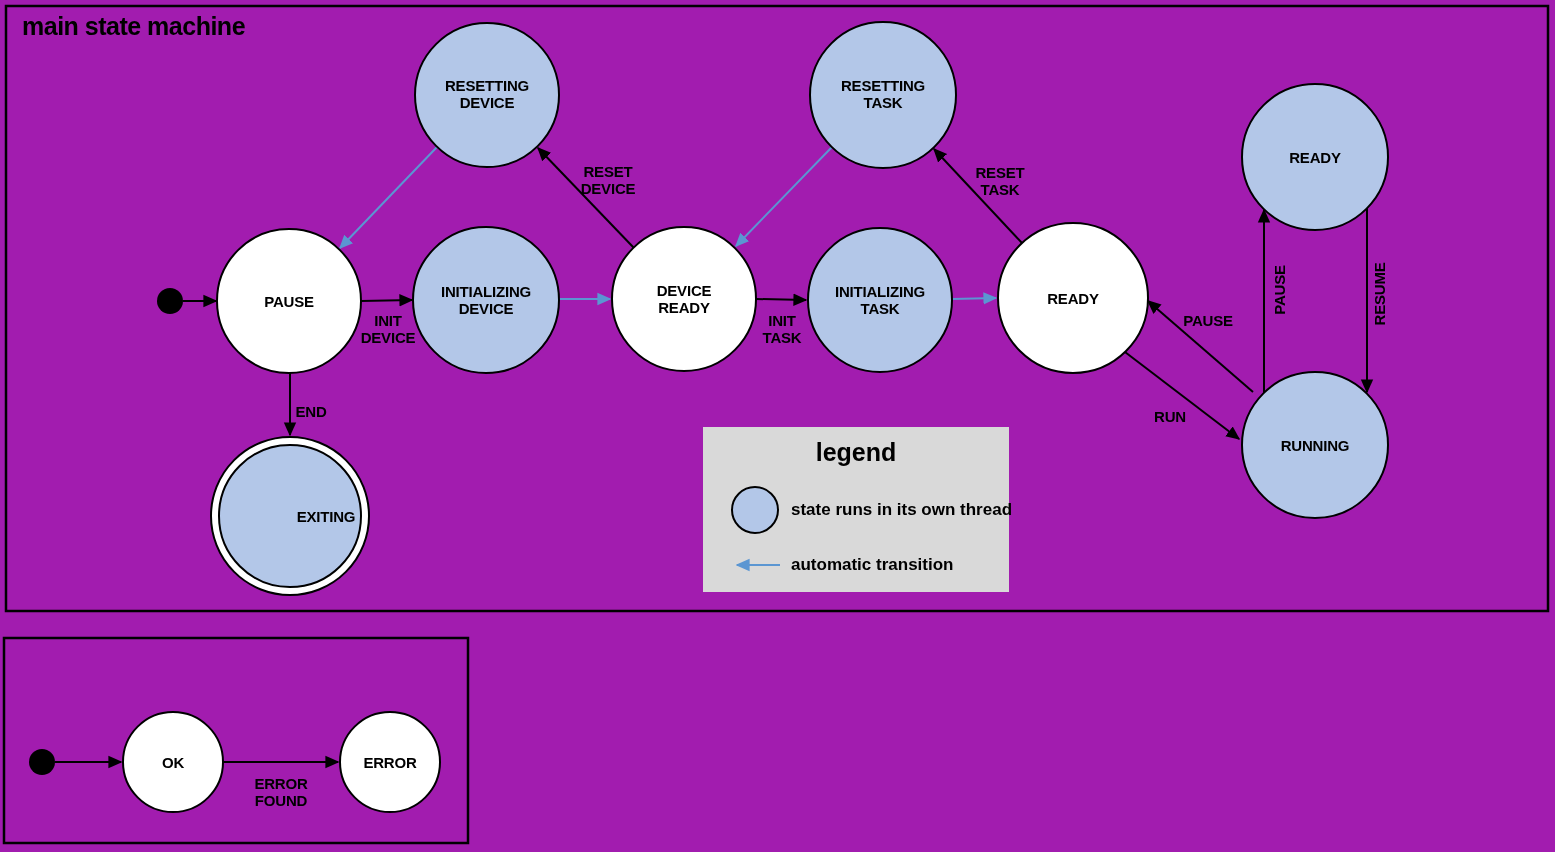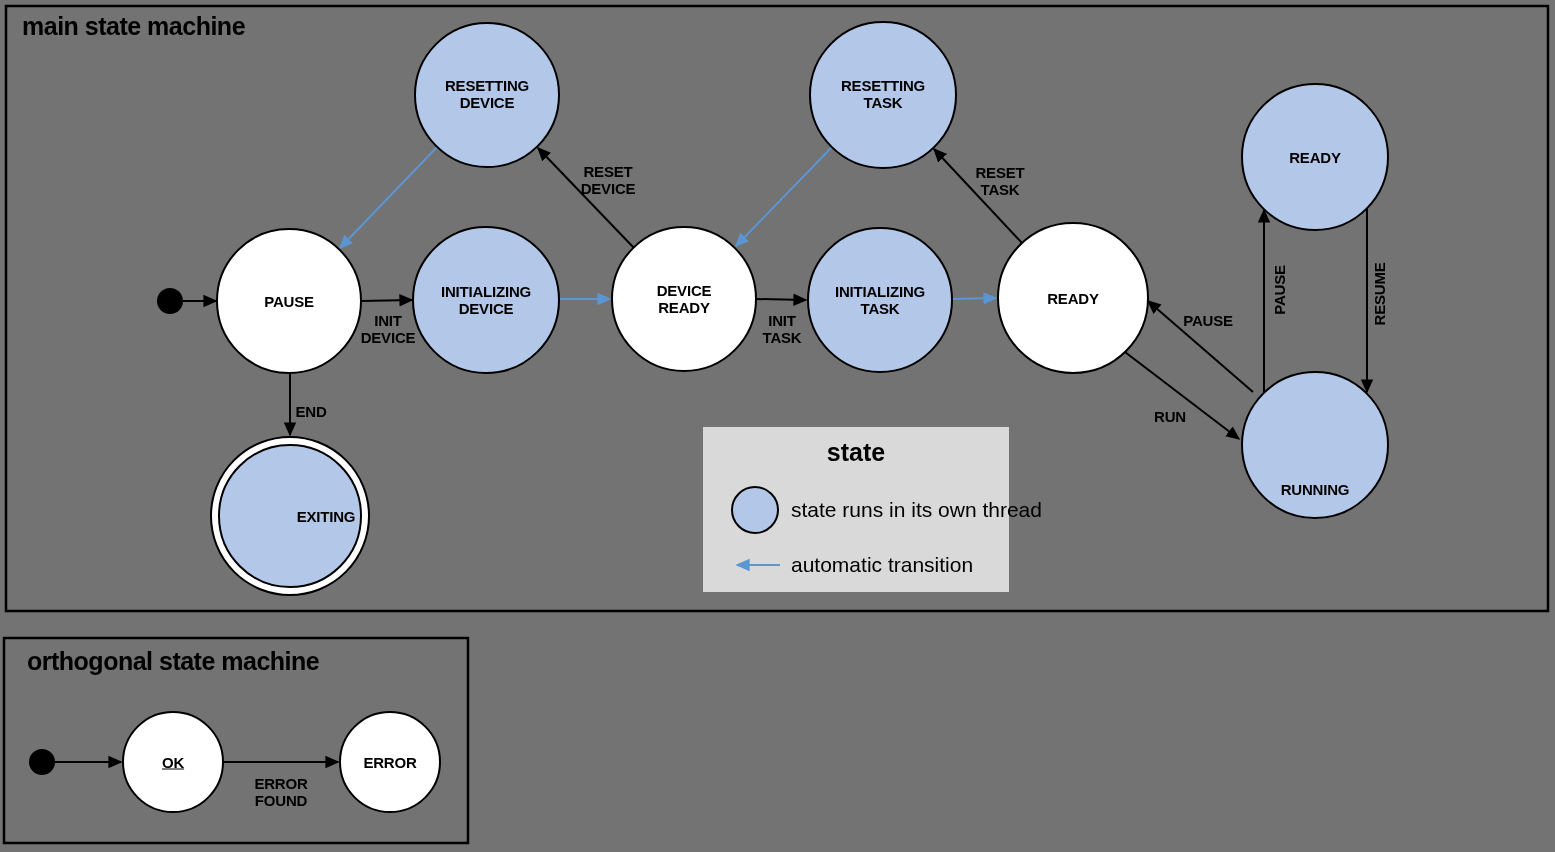--- a/index.html
+++ b/index.html
@@ -1,25 +1,25 @@
 <!DOCTYPE html>
 <html><head>
 <meta charset="utf-8">
 <style>
   html,body{margin:0;padding:0;background:#fff;}
-  .canvas{position:relative;width:1555px;height:852px;background:#737373;overflow:hidden;
+  .canvas{position:relative;width:1555px;height:852px;background:#a21caf;overflow:hidden;
           font-family:"Liberation Sans","DejaVu Sans",sans-serif;color:#000;}
   .canvas svg{position:absolute;left:0;top:0;}
   .lbl{position:absolute;transform:translate(-50%,-50%);font-size:15px;line-height:17px;
        font-weight:bold;text-align:center;white-space:pre-line;letter-spacing:-0.2px;}
   .edge-lbl{font-weight:bold;}
   .rot{transform:translate(-50%,-50%) rotate(-90deg);}
   .box-title{position:absolute;font-size:25px;font-weight:bold;letter-spacing:-0.5px;white-space:nowrap;}
   .legend-title{position:absolute;transform:translateX(-50%);font-size:25px;font-weight:bold;white-space:nowrap;}
-  .legend-item{position:absolute;transform:translateY(-50%);font-size:21px;font-weight:normal;white-space:nowrap;}
+  .legend-item{position:absolute;transform:translateY(-50%);font-size:17px;font-weight:bold;white-space:nowrap;}
 </style>
 </head>
 <body>
 
 <div class="canvas">
 
   <svg width="1555" height="852" viewBox="0 0 1555 852">
     <defs>
       <marker id="ab" viewBox="0 0 10 10" refX="9" refY="5" markerWidth="14" markerHeight="14" markerUnits="userSpaceOnUse" orient="auto">
         <path d="M0,0.6 L10,5 L0,9.4 Z" fill="#000"></path>
@@ -69,54 +69,53 @@
     <circle cx="290" cy="516" r="79" fill="#fff" stroke="#000" stroke-width="2"></circle>
     <circle cx="290" cy="516" r="71" fill="#b3c7e8" stroke="#000" stroke-width="2"></circle>
 
     <circle cx="173" cy="762" r="50" fill="#fff" stroke="#000" stroke-width="2"></circle>
     <circle cx="390" cy="762" r="50" fill="#fff" stroke="#000" stroke-width="2"></circle>
 
     <circle cx="755" cy="510" r="23" fill="#b3c7e8" stroke="#000" stroke-width="2"></circle>
   </svg>
 
   <div class="box-title" style="left:22px;top:12px;">main state machine</div>
-  <div class="box-title" style="left:27px;top:647px;">orthogonal state machine</div>
 
   <div class="lbl" style="left:289px;top:301px;">PAUSE</div>
   <div class="lbl" style="left:487px;top:94px;">RESETTING
 DEVICE</div>
   <div class="lbl" style="left:486px;top:300px;">INITIALIZING
 DEVICE</div>
   <div class="lbl" style="left:684px;top:299px;">DEVICE
 READY</div>
   <div class="lbl" style="left:883px;top:94px;">RESETTING
 TASK</div>
   <div class="lbl" style="left:880px;top:300px;">INITIALIZING
 TASK</div>
   <div class="lbl" style="left:1073px;top:298px;">READY</div>
   <div class="lbl" style="left:1315px;top:157px;">READY</div>
-  <div class="lbl" style="left:1315px;top:445px;margin-top:44px;">RUNNING</div>
+  <div class="lbl" style="left:1315px;top:445px;">RUNNING</div>
   <div class="lbl" style="left:290px;top:516px;margin-left:36px;">EXITING</div>
 
   <div class="lbl edge-lbl" style="left:388px;top:329px;">INIT
 DEVICE</div>
   <div class="lbl edge-lbl" style="left:608px;top:180px;">RESET
 DEVICE</div>
   <div class="lbl edge-lbl" style="left:782px;top:329px;">INIT
 TASK</div>
   <div class="lbl edge-lbl" style="left:1000px;top:181px;">RESET
 TASK</div>
   <div class="lbl edge-lbl" style="left:1208px;top:320px;">PAUSE</div>
   <div class="lbl edge-lbl" style="left:1170px;top:416px;text-align:right;">RUN</div>
   <div class="lbl edge-lbl rot" style="left:1279px;top:290px;">PAUSE</div>
   <div class="lbl edge-lbl rot" style="left:1379px;top:294px;">RESUME</div>
   <div class="lbl edge-lbl" style="left:311px;top:411px;">END</div>
 
-  <div class="legend-title" style="left:856px;top:438px;">state</div>
+  <div class="legend-title" style="left:856px;top:438px;">legend</div>
   <div class="legend-item" style="left:791px;top:510px;">state runs in its own thread</div>
   <div class="legend-item" style="left:791px;top:565px;">automatic transition</div>
 
-  <div class="lbl" style="left:173px;top:762px;text-decoration:underline;">OK</div>
+  <div class="lbl" style="left:173px;top:762px;">OK</div>
   <div class="lbl" style="left:390px;top:762px;">ERROR</div>
   <div class="lbl edge-lbl" style="left:281px;top:792px;">ERROR
 FOUND</div>
 
 </div>
 
 </body></html>

